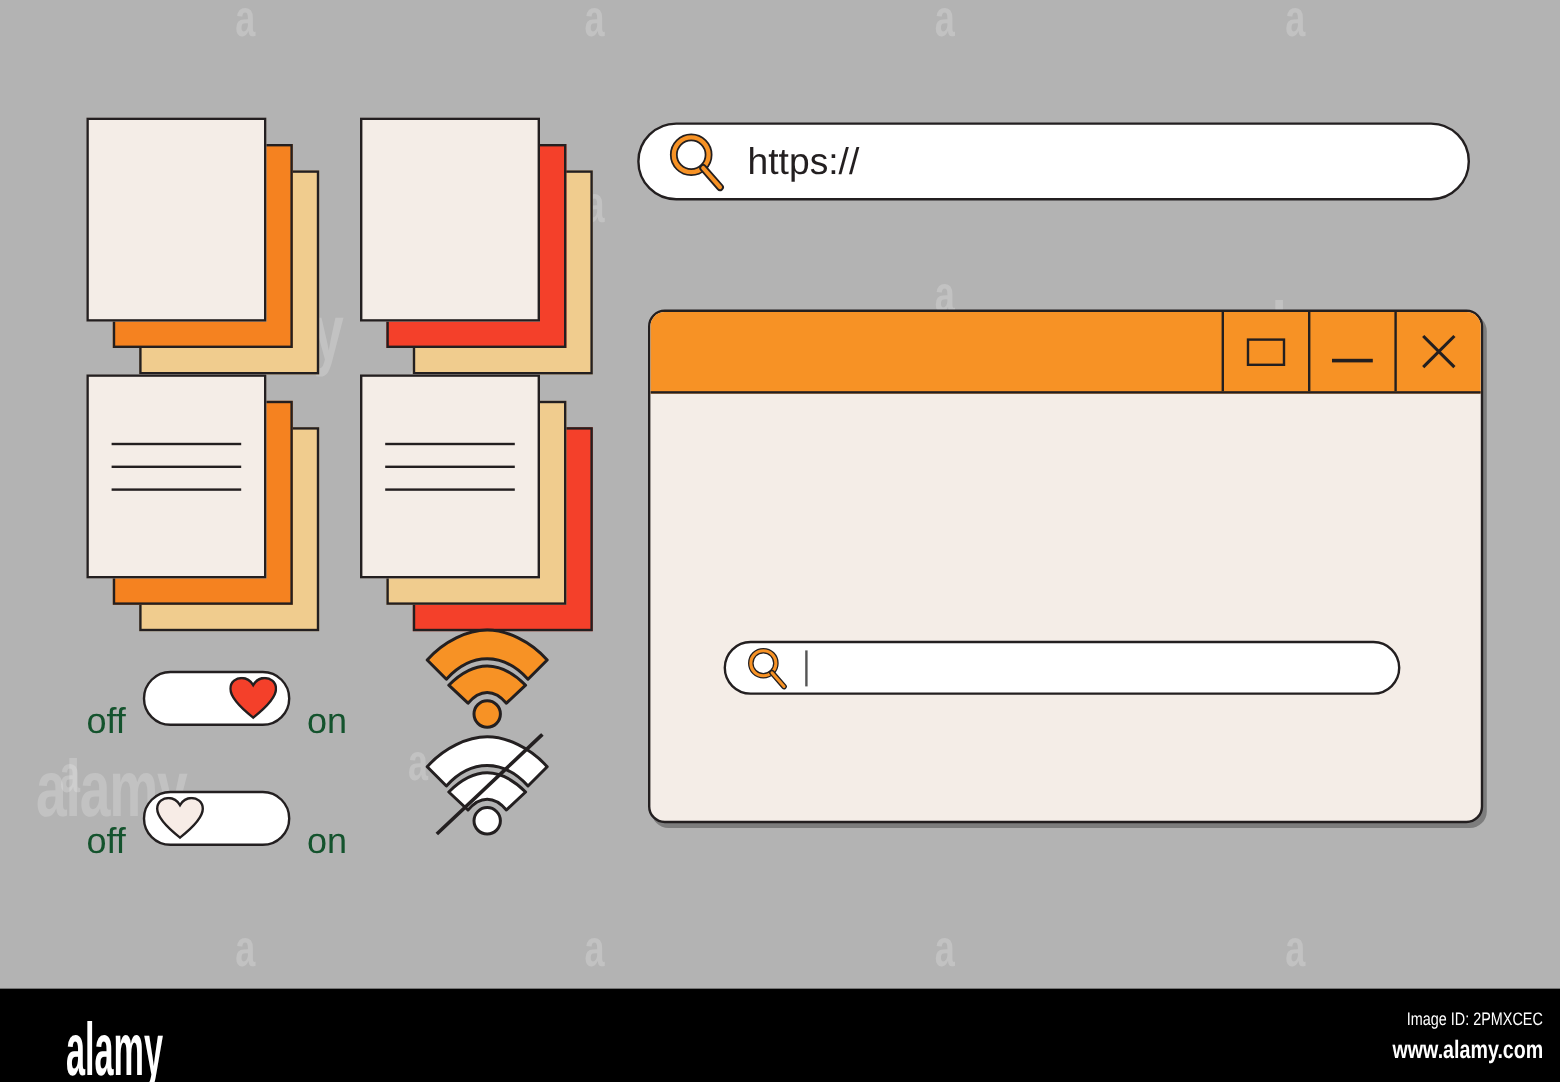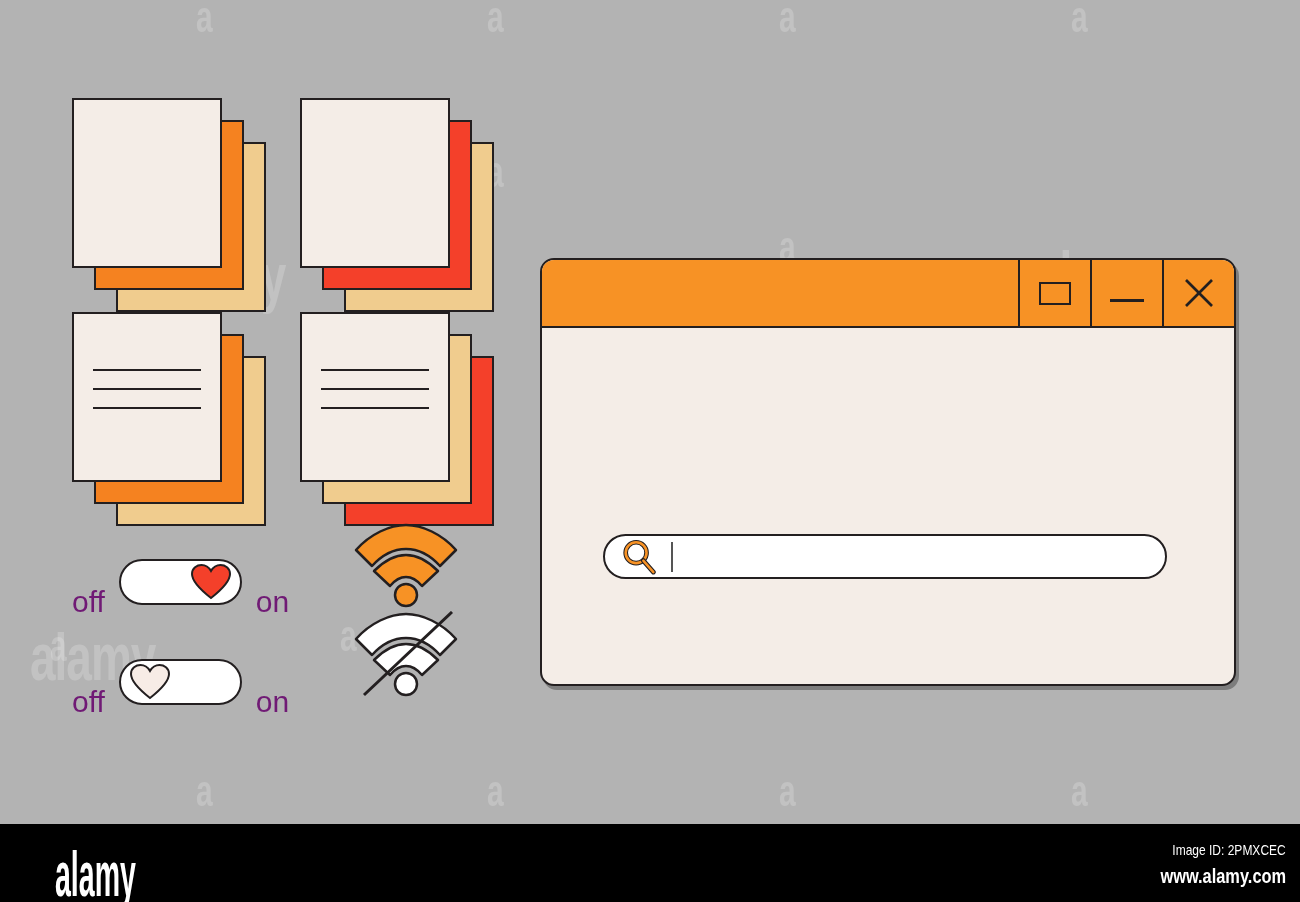--- a/index.html
+++ b/index.html
@@ -45,21 +45,21 @@
 
   
   .toggle-row {
     position: absolute;
     display: flex;
     align-items: center;
     gap: 14px;
   }
   .toggle-label {
     font-size: 30px;
-    color: #701a75;
+    color: #14532d;
     font-family: "Liberation Sans", sans-serif;
     margin-top: 41px;
   }
   .pill {
     width: 123px; height: 46px;
     border: 2.5px solid #231f20;
     border-radius: 23px;
     background: #ffffff;
     display: flex;
     align-items: center;
@@ -280,20 +280,29 @@
 
   <svg class="wifi" style="left:352px; top:611px; width:108px; height:86px;" viewBox="0 0 108 86">
     <path d="M4 28 C 18 12, 38 3, 54 3 C 70 3, 90 12, 104 28 L 88 44
              C 78 33, 66 27, 54 27 C 42 27, 30 33, 20 44 Z" fill="#ffffff" stroke="#231f20" stroke-width="2.5" stroke-linejoin="round"></path>
     <path d="M22 49 C 32 39, 43 33, 54 33 C 65 33, 76 39, 86 49 L 70 64
              C 65 58, 60 55, 54 55 C 48 55, 43 58, 38 64 Z" fill="#ffffff" stroke="#231f20" stroke-width="2.5" stroke-linejoin="round"></path>
     <circle cx="54" cy="73" r="11" fill="#ffffff" stroke="#231f20" stroke-width="2.5"></circle>
     <line x1="100" y1="1" x2="12" y2="84" stroke="#231f20" stroke-width="3"></line>
   </svg>
 
+  <div id="urlbar">
+    <svg width="50" height="50" viewBox="0 0 50 50">
+      <circle cx="21" cy="19" r="14.5" fill="none" stroke="#231f20" stroke-width="6.5"></circle>
+      <circle cx="21" cy="19" r="14.5" fill="none" stroke="#f79225" stroke-width="3.6"></circle>
+      <line x1="31" y1="30" x2="45" y2="46" stroke="#231f20" stroke-width="6.5" stroke-linecap="round"></line>
+      <line x1="31" y1="30" x2="45" y2="46" stroke="#f79225" stroke-width="3.4" stroke-linecap="round"></line>
+    </svg>
+    <span class="url-text">https://</span>
+  </div>
 
   <div id="window">
     <div id="titlebar">
       <div class="spacer"></div>
       <div class="winbtn">
         <span class="glyph-max"></span>
       </div>
       <div class="winbtn">
         <span class="glyph-min"></span>
       </div>

